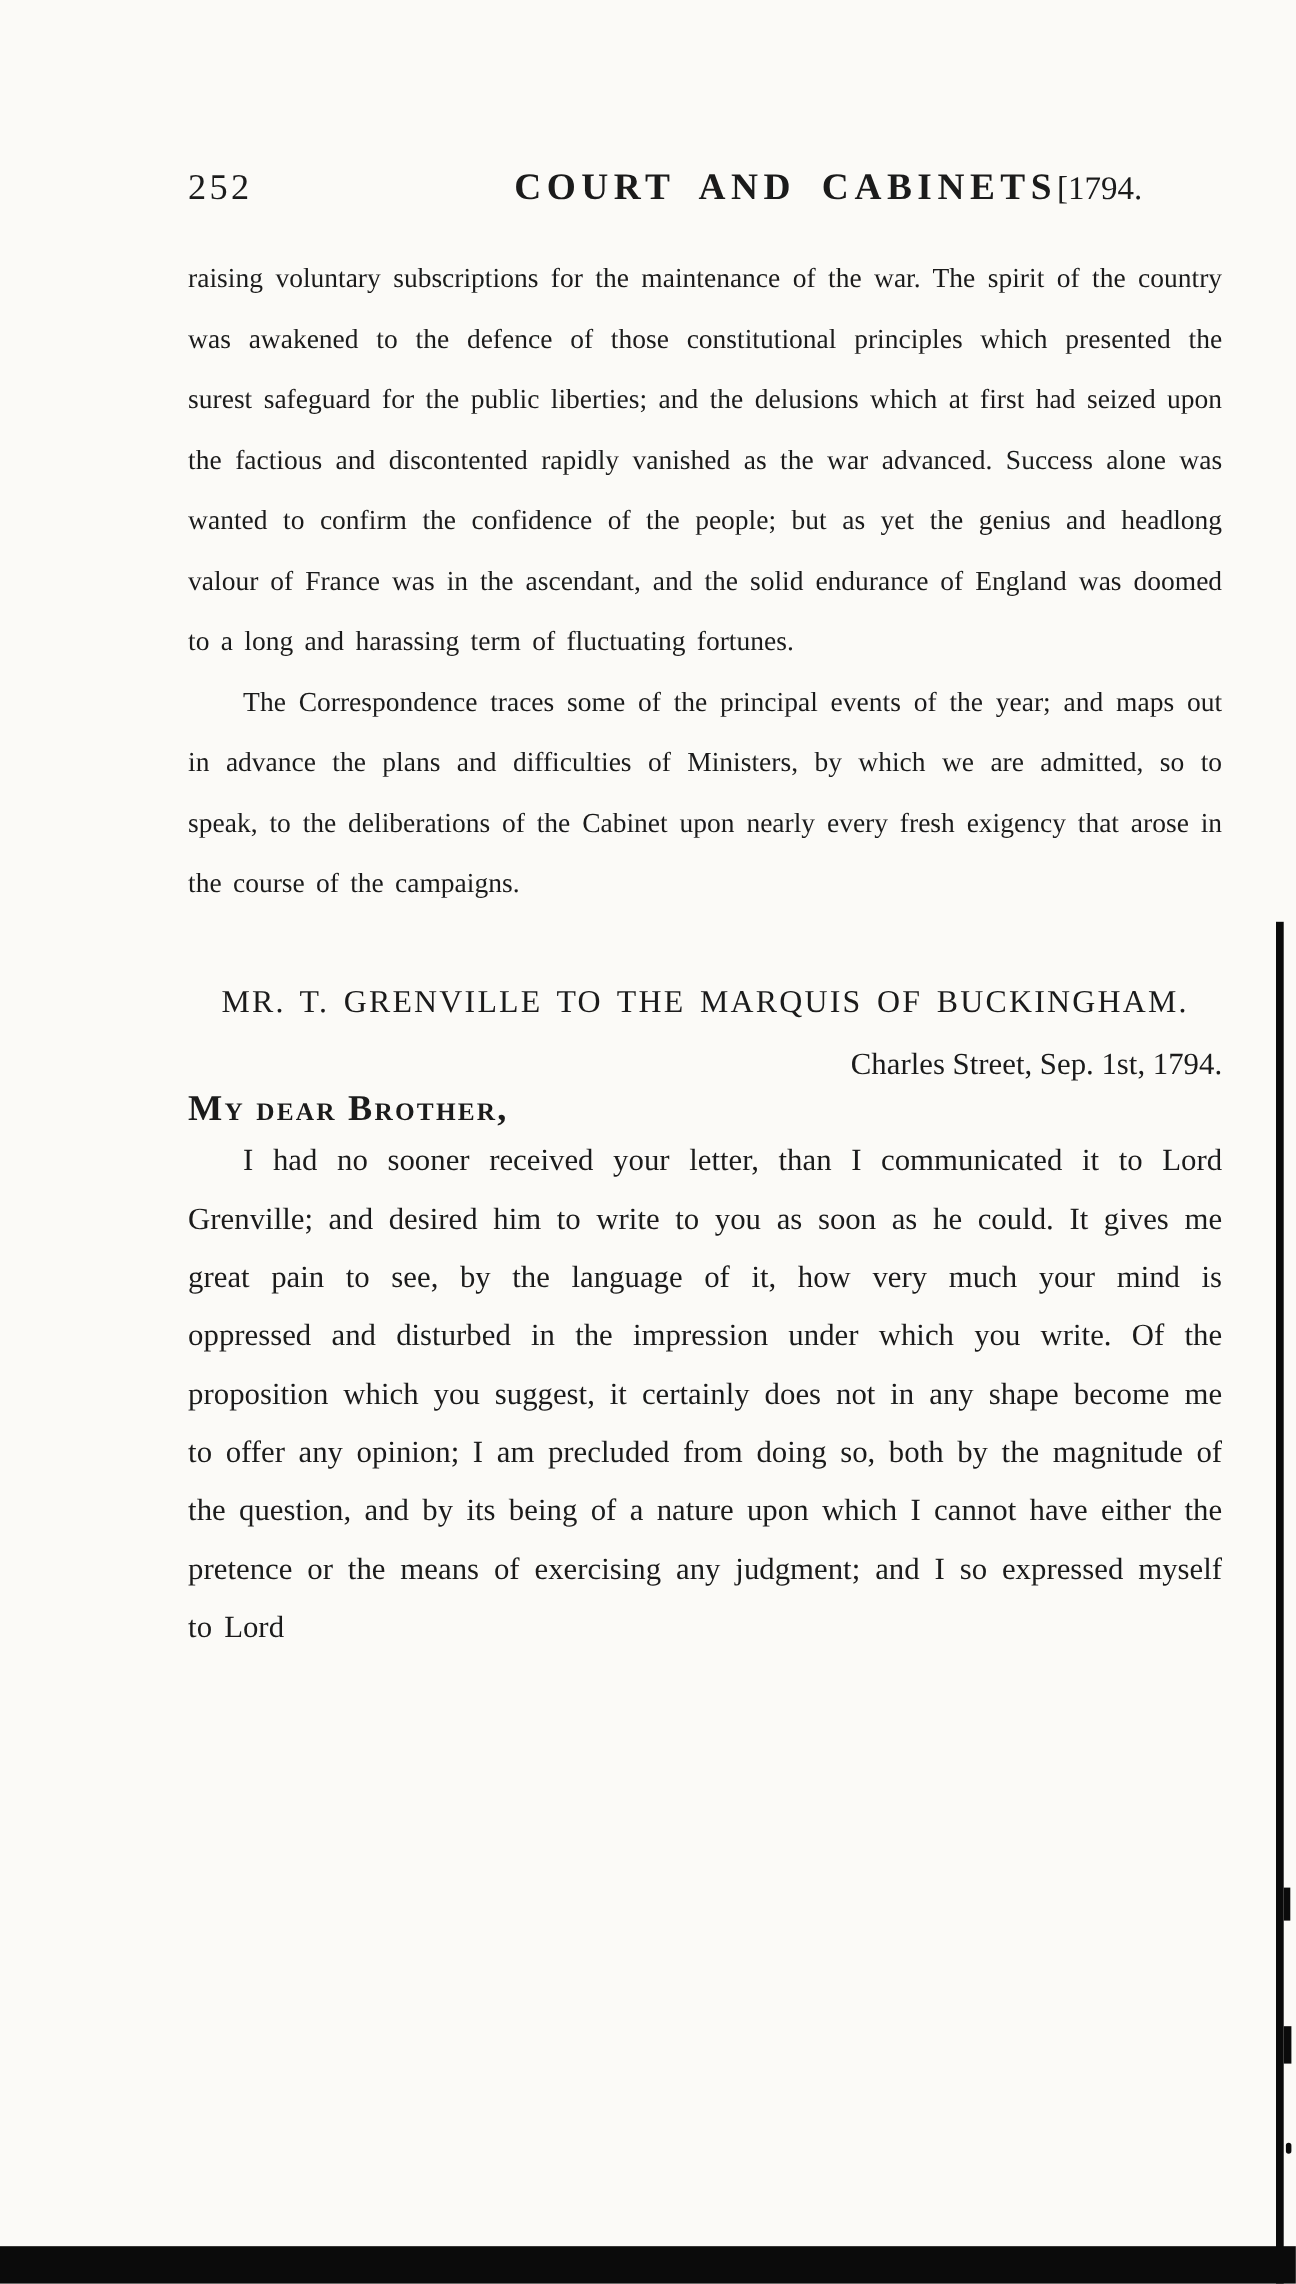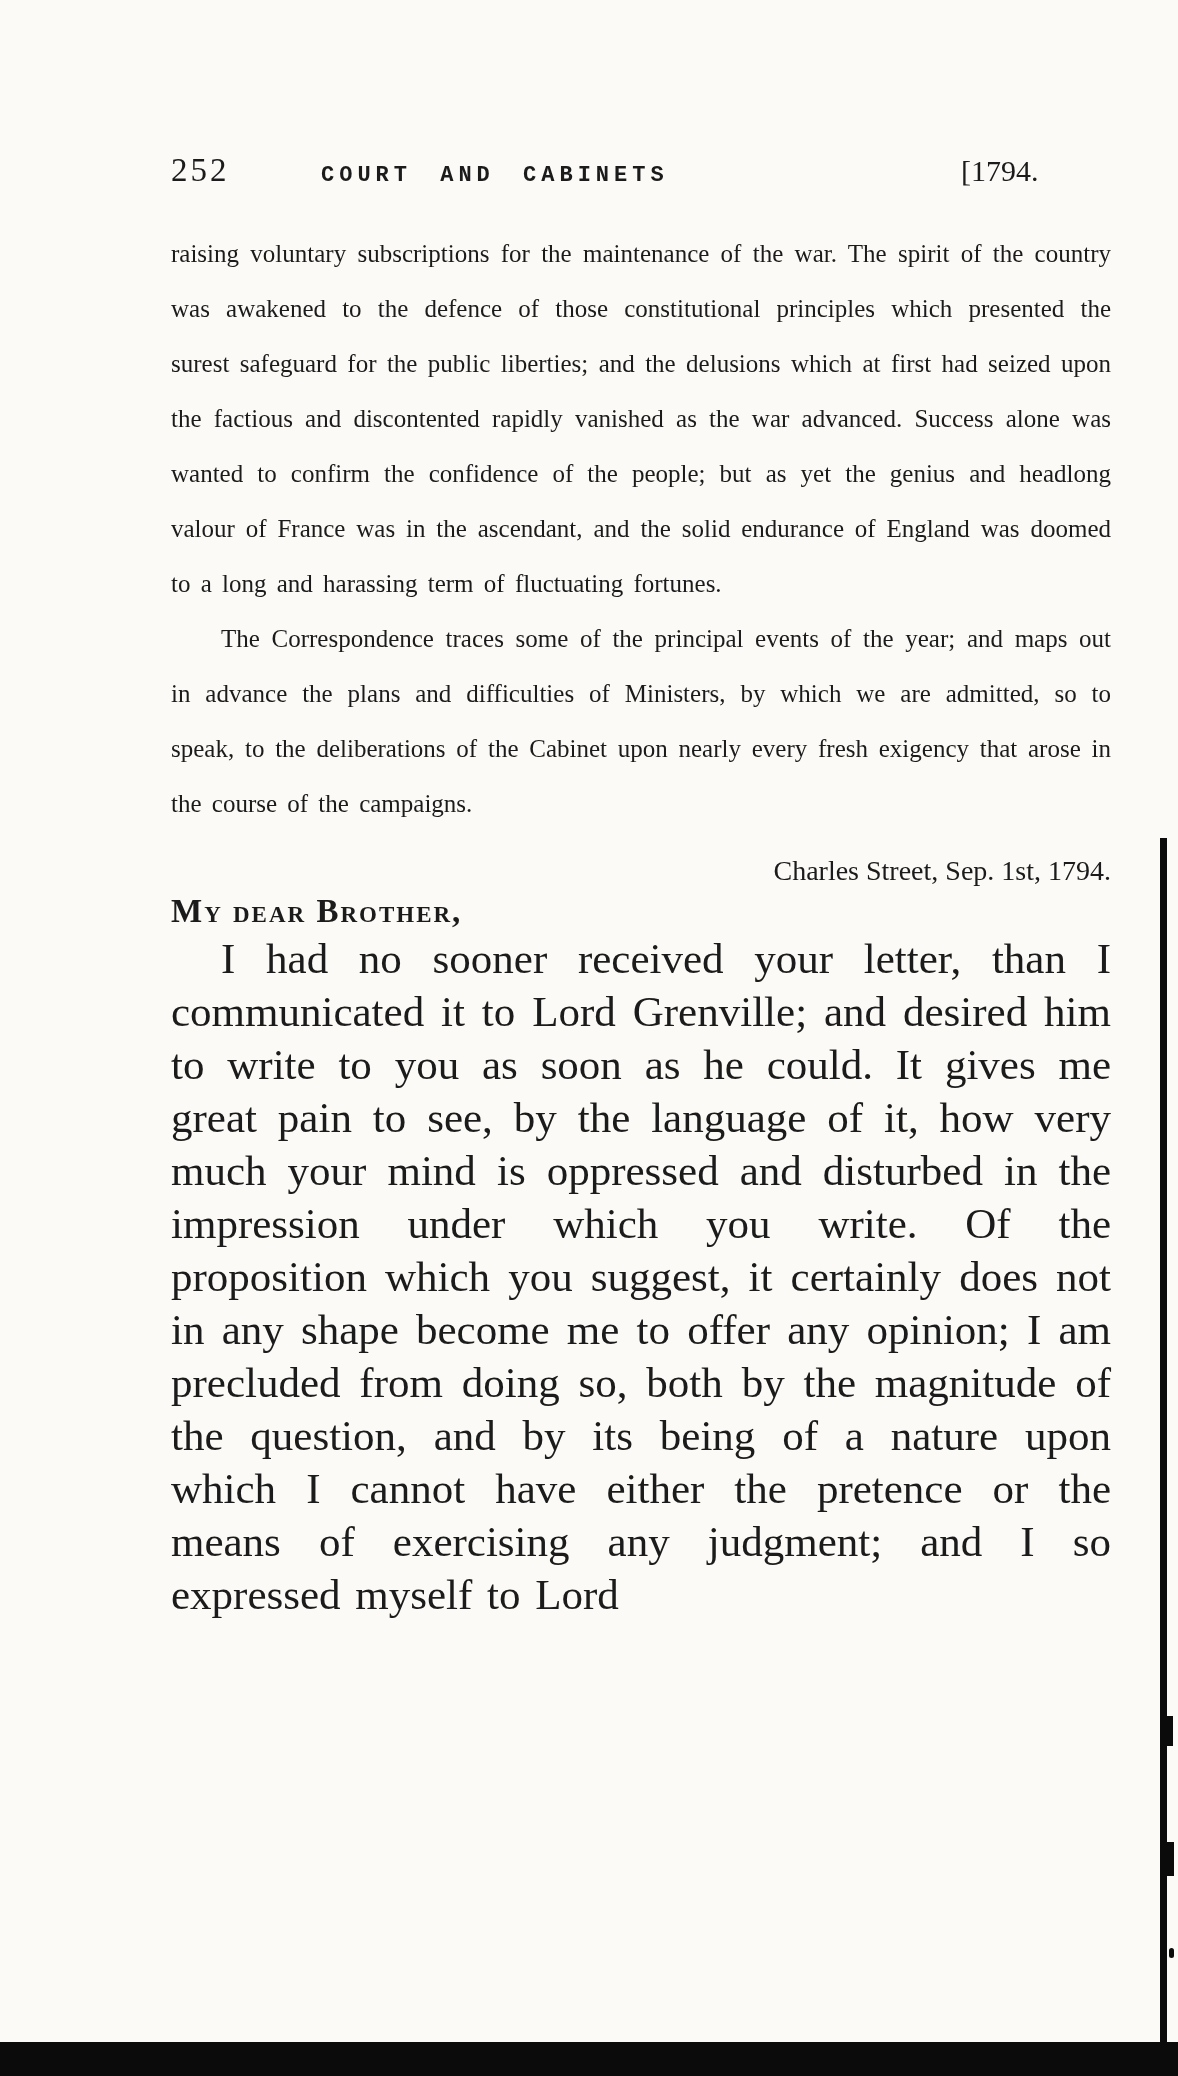--- a/index.html
+++ b/index.html
@@ -25,26 +25,25 @@
     display: flex;
     align-items: baseline;
   }
   .pagenum {
     width: 150px;
     font-size: 33px;
     letter-spacing: 3px;
   }
   .running-title {
     flex: 1;
-    text-align: left;
-    font-size: 22px;
+    text-align: right;
+    font-size: 34px;
     letter-spacing: 5px;
     word-spacing: 10px;
     font-weight: bold;
-    font-family: Liberation Mono, monospace;
   }
   .header-year {
     width: 150px;
     text-align: left;
     font-size: 30px;
   }
 
   
   .text-block {
     position: absolute;
@@ -76,21 +75,21 @@
   }
   .salutation {
     margin: 6px 0 0 0;
     font-size: 33px;
     font-variant: small-caps;
     letter-spacing: 2px;
     font-weight: bold;
   }
   .letter-body {
     margin-top: 2px;
-    font-size: 43px;
+    font-size: 28px;
     line-height: 53px;
   }
 
   
   .artifact { position: absolute; background: #0b0b0b; }
   .bar-bottom {
     left: 0; right: 0; bottom: 0; height: 34px;
   }
   .line-right {
     left: 1160px; top: 838px; width: 7px; bottom: 0;
@@ -107,20 +106,21 @@
   <header class="running-head">
     <span class="pagenum">252</span>
     <span class="running-title">COURT AND CABINETS</span>
     <span class="header-year">[1794.</span>
   </header>
 
   <main class="text-block">
     <p class="para">raising voluntary subscriptions for the maintenance of the war. The spirit of the country was awakened to the defence of those constitutional principles which presented the surest safeguard for the public liberties; and the delusions which at first had seized upon the factious and discontented rapidly vanished as the war advanced. Success alone was wanted to confirm the confidence of the people; but as yet the genius and headlong valour of France was in the ascendant, and the solid endurance of England was doomed to a long and harassing term of fluctuating fortunes.</p>
     <p class="para indent">The Correspondence traces some of the principal events of the year; and maps out in advance the plans and difficulties of Ministers, by which we are admitted, so to speak, to the deliberations of the Cabinet upon nearly every fresh exigency that arose in the course of the campaigns.</p>
 
+    <h2 class="letter-heading">MR. T. GRENVILLE TO THE MARQUIS OF BUCKINGHAM.</h2>
     <p class="dateline">Charles Street, Sep. 1st, 1794.</p>
     <p class="salutation">My dear Brother,</p>
     <p class="para indent letter-body">I had no sooner received your letter, than I communicated it to Lord Grenville; and desired him to write to you as soon as he could. It gives me great pain to see, by the language of it, how very much your mind is oppressed and disturbed in the impression under which you write. Of the proposition which you suggest, it certainly does not in any shape become me to offer any opinion; I am precluded from doing so, both by the magnitude of the question, and by its being of a nature upon which I cannot have either the pretence or the means of exercising any judgment; and I so expressed myself to Lord</p>
   </main>
 
   <div class="artifact line-right"></div>
   <div class="artifact mark-1"></div>
   <div class="artifact mark-2"></div>
   <div class="artifact mark-3"></div>
   <div class="artifact bar-bottom"></div>

